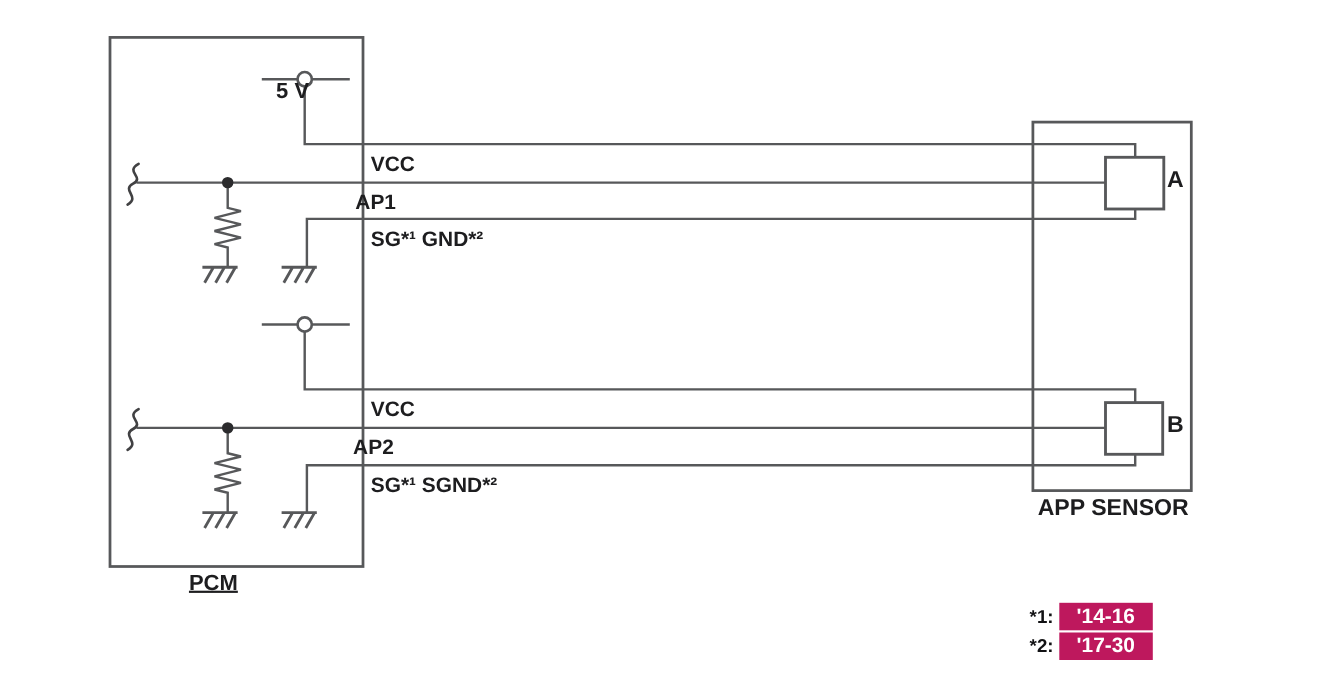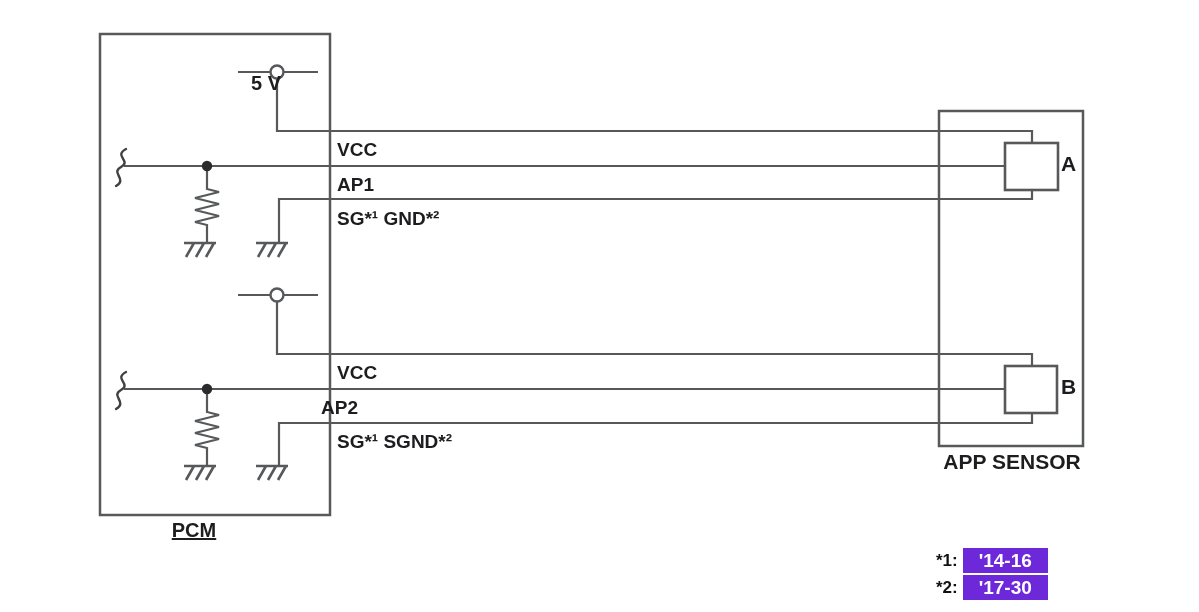--- a/index.html
+++ b/index.html
@@ -46,21 +46,21 @@
     gap: 5px;
   }
   .legend-key {
     font-size: 17px;
     font-weight: bold;
     color: #111113;
   }
   .legend-chip {
     width: 85px;
     height: 25px;
-    background: #6d28d9;
+    background: #be185d;
     color: #ffffff;
     font-size: 19px;
     font-weight: bold;
     display: flex;
     align-items: center;
     justify-content: center;
   }
 </style>
 </head>
 <body>
@@ -119,21 +119,21 @@
     <circle cx="207" cy="166" r="5.2" fill="#2b2b2d"></circle>
     <circle cx="207" cy="389" r="5.2" fill="#2b2b2d"></circle>
 
     <rect x="1005" y="143" width="53" height="47" fill="#ffffff" stroke="#57585a" stroke-width="2.6"></rect>
     <rect x="1005" y="366" width="52" height="47" fill="#ffffff" stroke="#57585a" stroke-width="2.6"></rect>
   </svg>
 
   <div class="lbl box-lbl center-x" style="left:266px; top:41px;margin-top:32px;">5 V</div>
 
   <div class="lbl wire-lbl" style="left:337px; top:106px;">VCC</div>
-  <div class="lbl wire-lbl" style="left:337px; top:141px;">AP1</div>
+  <div class="lbl wire-lbl" style="left:323px; top:141px;">AP1</div>
   <div class="lbl wire-lbl" style="left:337px; top:175px;text-align:center;">SG*¹ GND*²</div>
 
   <div class="lbl wire-lbl" style="left:337px; top:329px;">VCC</div>
   <div class="lbl wire-lbl" style="left:321px; top:364px;text-align:center;">AP2</div>
   <div class="lbl wire-lbl" style="left:337px; top:398px;">SG*¹ SGND*²</div>
 
   <div class="lbl box-lbl center-x" style="left:194px; top:520px;text-decoration:underline;">PCM</div>
 
   <div class="lbl conn-lbl" style="left:1061px; top:153px;">A</div>
   <div class="lbl conn-lbl" style="left:1061px; top:376px;">B</div>

